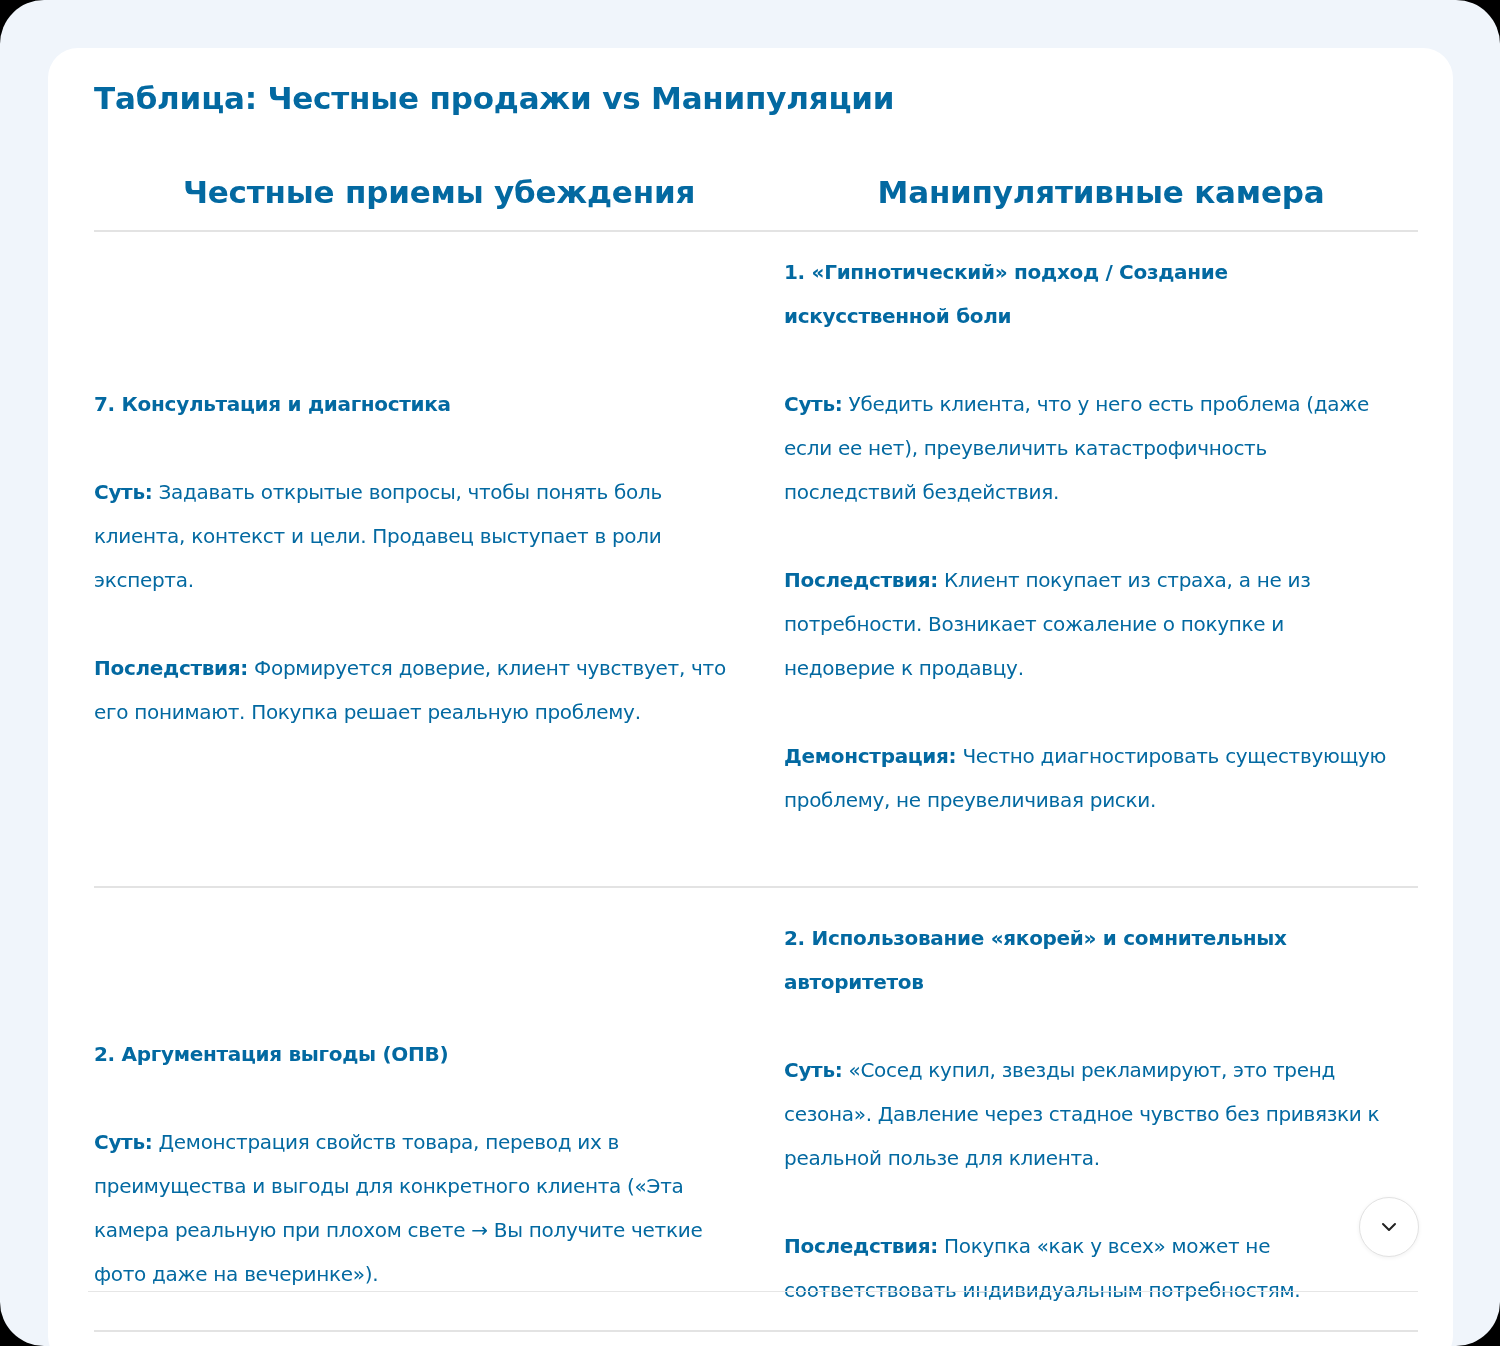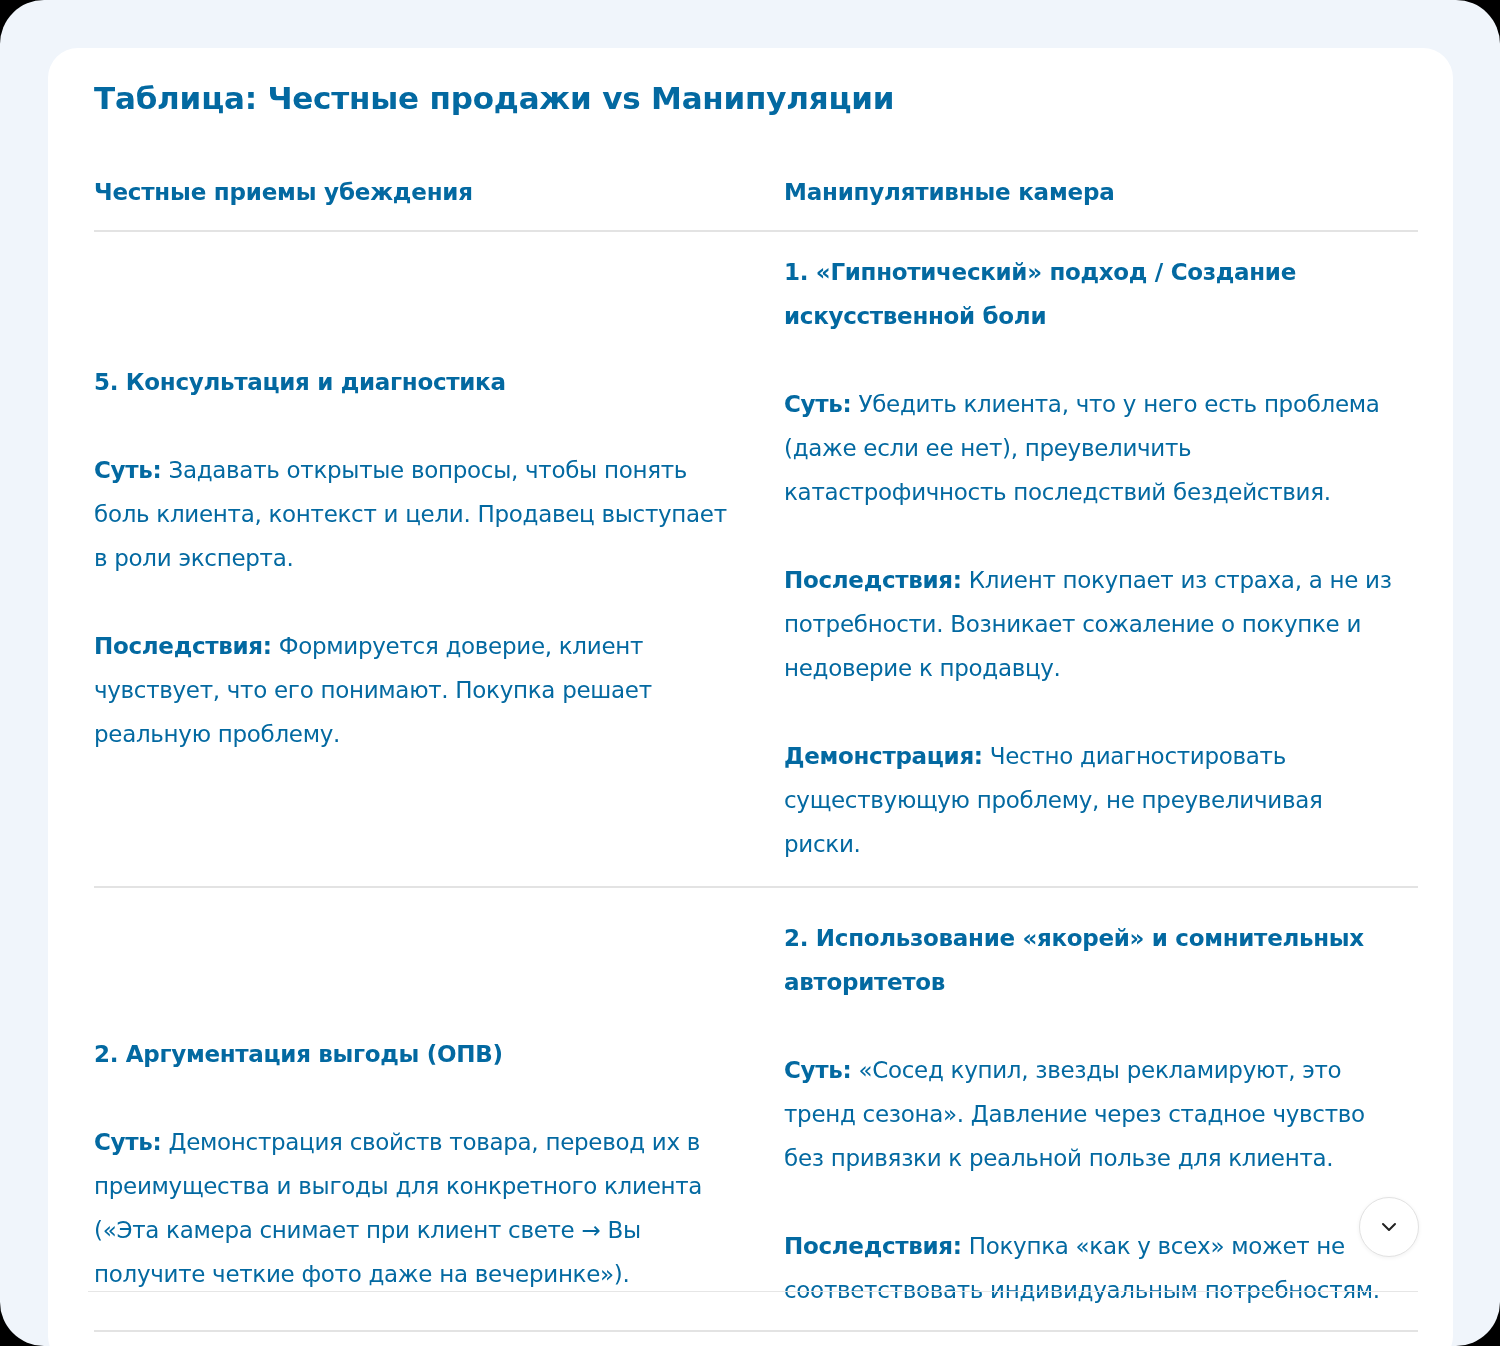--- a/index.html
+++ b/index.html
@@ -46,34 +46,35 @@
     left: 46px;
     top: 122px;
     width: 1324px;
   }
   .thead {
     display: flex;
     height: 60px;
     border-bottom: 2px solid #e3e3e3;
   }
   .th {
-    font-size: 23px;
+    font-size: 31px;
     font-weight: 600;
     line-height: 44px;
     padding-top: 0px;
     letter-spacing: -0.2px;
+    text-align: center;
   }
   .col-left { width: 690px; flex: 0 0 690px; }
   .col-right { width: 634px; flex: 0 0 634px; }
   .row {
     display: flex;
     border-bottom: 2px solid #e3e3e3;
   }
   .cell {
-    font-size: 23px;
+    font-size: 20px;
     line-height: 44px;
     letter-spacing: -0.3px;
     padding: 18px 0 18px 0;
     box-sizing: border-box;
   }
   .cell.col-left {
     display: flex;
     flex-direction: column;
     justify-content: center;
     padding-right: 40px;
@@ -122,38 +123,38 @@
 
     <div class="table">
       <div class="thead">
         <div class="th col-left">Честные приемы убеждения</div>
         <div class="th col-right">Манипулятивные камера</div>
       </div>
 
       <div class="row row1">
         <div class="cell col-left">
           <div>
-            <p class="item-title">5. Консультация и диагностика</p>
+            <p class="item-title">7. Консультация и диагностика</p>
             <p><span class="label">Суть:</span><span> Задавать открытые вопросы, чтобы понять боль клиента, контекст и цели. Продавец выступает в роли эксперта.</span></p>
             <p><span class="label">Последствия:</span><span> Формируется доверие, клиент чувствует, что его понимают. Покупка решает реальную проблему.</span></p>
           </div>
         </div>
         <div class="cell col-right">
           <p class="item-title">1. «Гипнотический» подход / Создание искусственной боли</p>
           <p><span class="label">Суть:</span><span> Убедить клиента, что у него есть проблема (даже если ее нет), преувеличить катастрофичность последствий бездействия.</span></p>
           <p><span class="label">Последствия:</span><span> Клиент покупает из страха, а не из потребности. Возникает сожаление о покупке и недоверие к продавцу.</span></p>
           <p><span class="label">Демонстрация:</span><span> Честно диагностировать существующую проблему, не преувеличивая риски.</span></p>
         </div>
       </div>
 
       <div class="row row2">
         <div class="cell col-left">
           <div>
             <p class="item-title">2. Аргументация выгоды (ОПВ)</p>
-            <p><span class="label">Суть:</span><span> Демонстрация свойств товара, перевод их в преимущества и выгоды для конкретного клиента («Эта камера снимает при клиент свете → Вы получите четкие фото даже на вечеринке»).</span></p>
+            <p><span class="label">Суть:</span><span> Демонстрация свойств товара, перевод их в преимущества и выгоды для конкретного клиента («Эта камера реальную при плохом свете → Вы получите четкие фото даже на вечеринке»).</span></p>
           </div>
         </div>
         <div class="cell col-right">
           <p class="item-title">2. Использование «якорей» и сомнительных авторитетов</p>
           <p><span class="label">Суть:</span><span> «Сосед купил, звезды рекламируют, это тренд сезона». Давление через стадное чувство без привязки к реальной пользе для клиента.</span></p>
           <p><span class="label">Последствия:</span><span> Покупка «как у всех» может не соответствовать индивидуальным потребностям.</span></p>
         </div>
       </div>
     </div>
 

